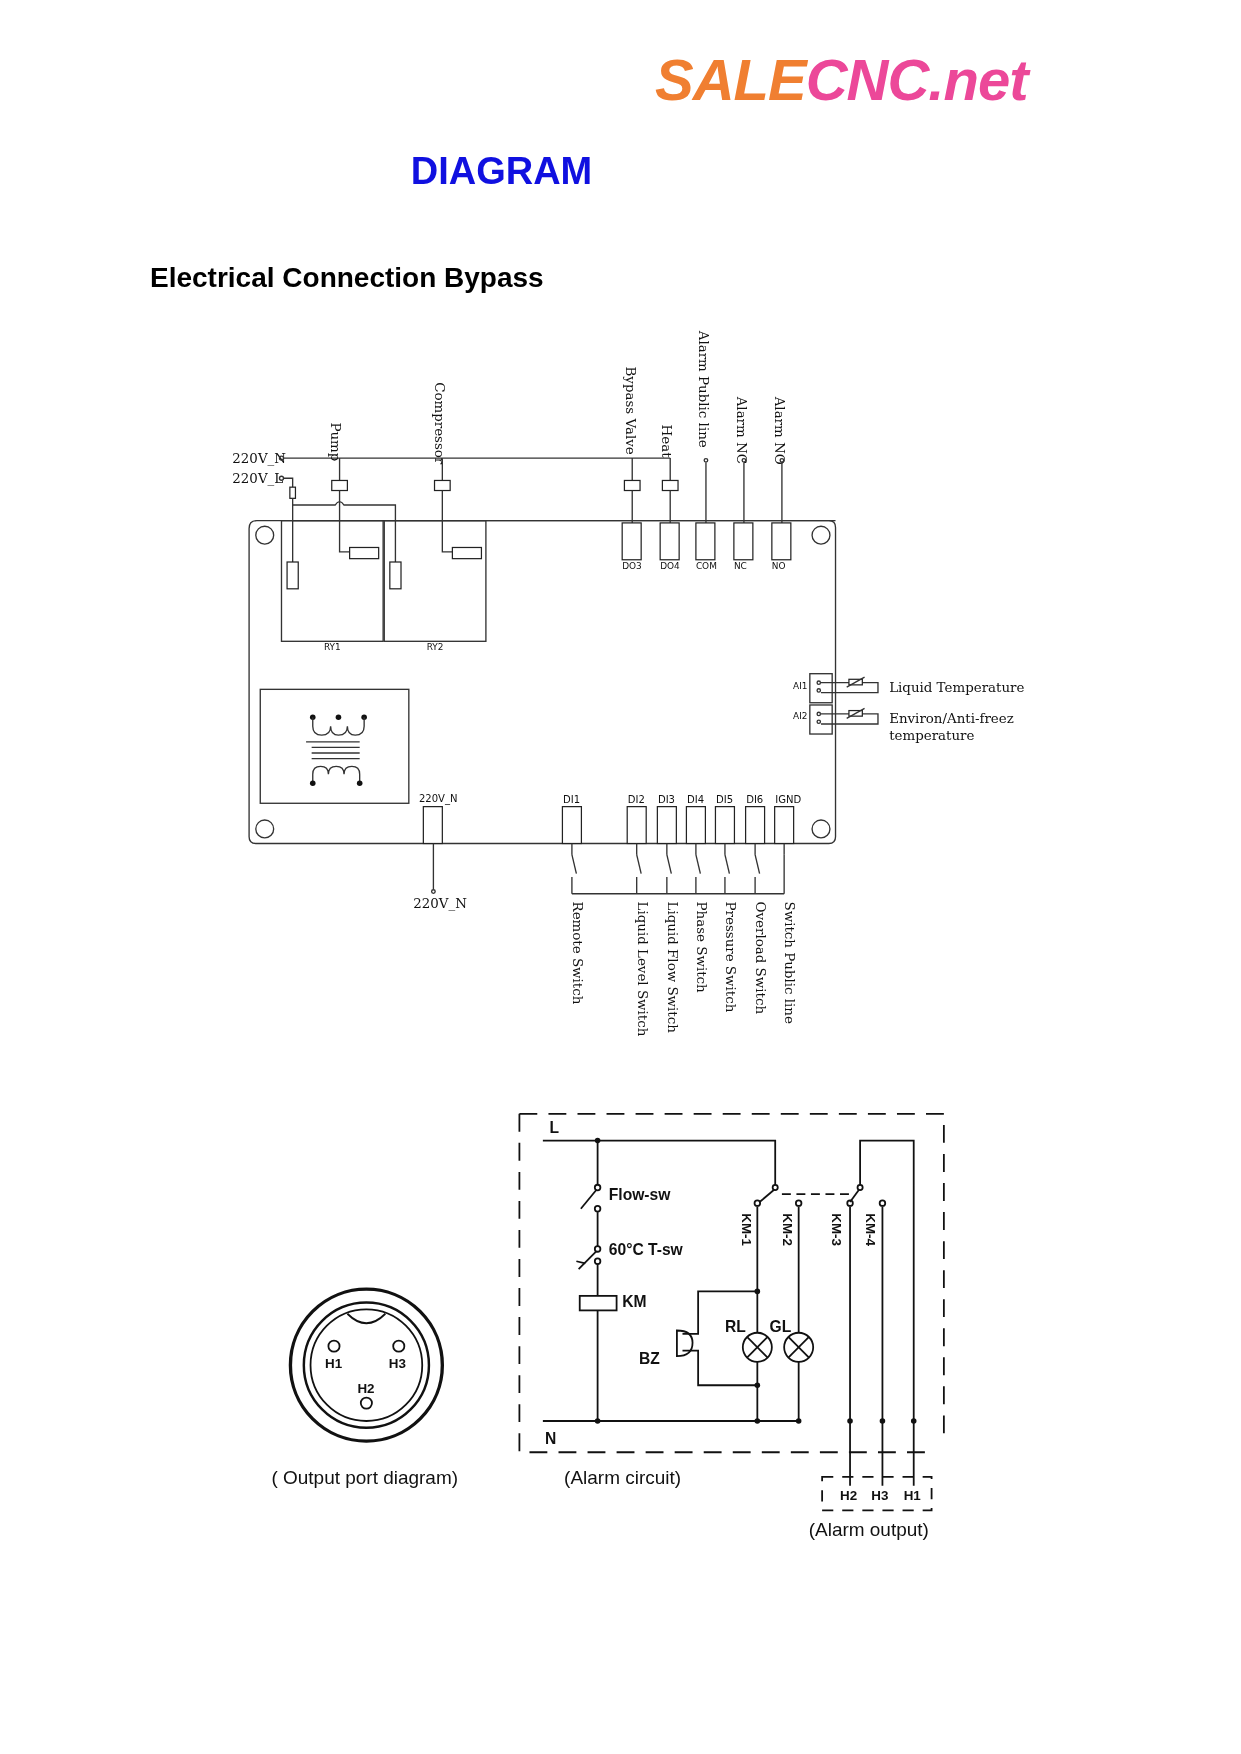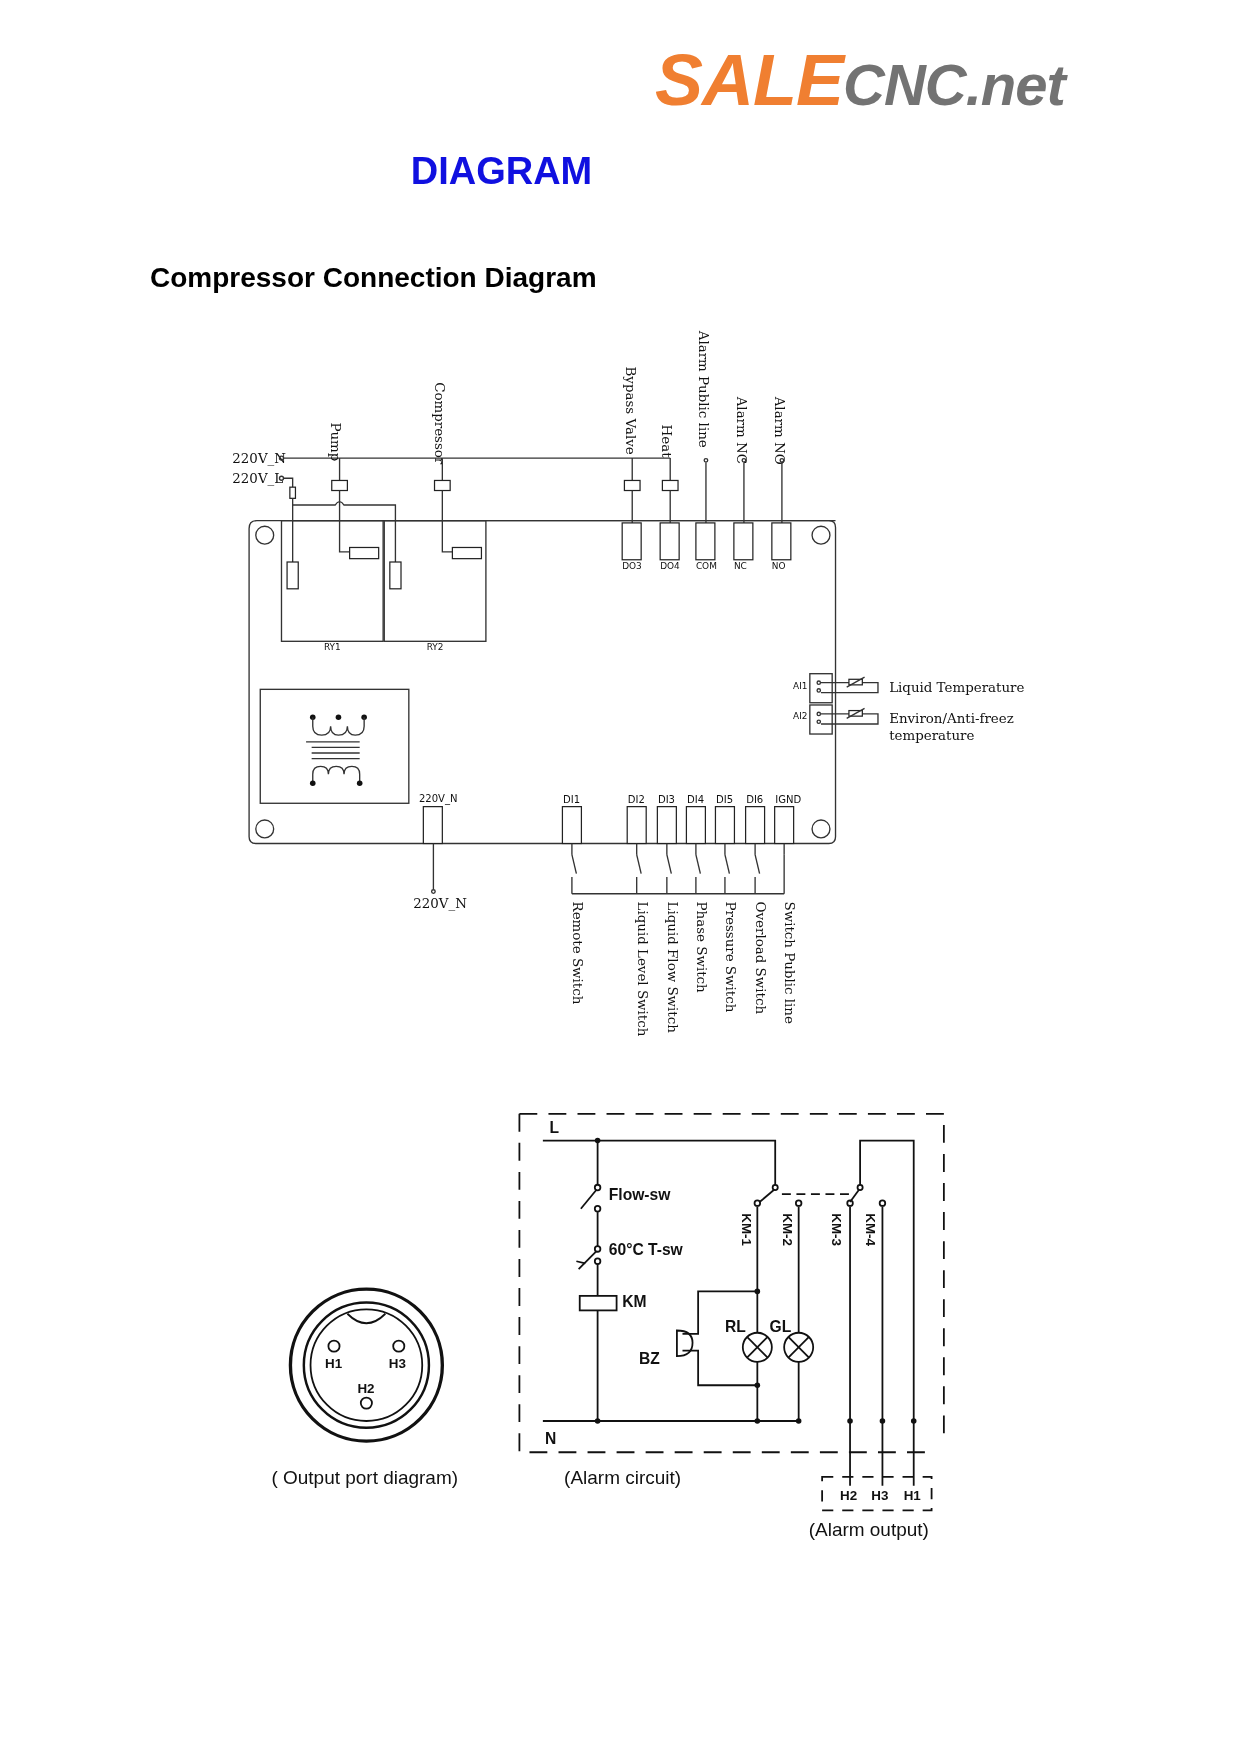--- a/index.html
+++ b/index.html
@@ -1,36 +1,36 @@
 <!DOCTYPE html>
 <html><head>
 <meta charset="utf-8">
 <style>
   html, body { margin: 0; padding: 0; background: #ffffff; }
   body { width: 1241px; height: 1754px; position: relative; overflow: hidden; font-family: "Liberation Sans", sans-serif; }
   .logo { position: absolute; left: 655px; top: 50px; font-family: "Liberation Sans", sans-serif; font-weight: 700; font-style: italic; font-size: 58px; letter-spacing: -1px; white-space: nowrap; line-height: 60px; }
-  .logo .sale { color: #f07f31; font-size: 72px; }
-  .logo .cnc { color: #737373; }
+  .logo .sale { color: #f07f31; font-size: 58px; }
+  .logo .cnc { color: #ec4899; }
   .page-title { position: absolute; left: 0; width: 1003px; top: 150px; text-align: center; color: #1010e0; font-weight: 700; font-size: 38px; font-family: "Liberation Sans", sans-serif; }
   .section-title { position: absolute; left: 150px; top: 262px; font-weight: 700; font-size: 28px; color: #000; font-family: "Liberation Sans", sans-serif; }
   svg.diagram { position: absolute; left: 0; top: 0; }
   .mono { font-family: "DejaVu Serif", serif; font-size: 12px; fill: #111; }
   .tiny { font-family: "DejaVu Sans", sans-serif; font-size: 8px; fill: #111; }
   .bold { font-family: "Liberation Sans", sans-serif; font-weight: 700; font-size: 14px; fill: #111; }
   .cap { font-family: "Liberation Sans", sans-serif; font-size: 17px; fill: #111; }
   .w { stroke: #333; stroke-width: 1.2; fill: none; }
   .wb { stroke: #111; stroke-width: 1.6; fill: none; }
   .box { stroke: #222; stroke-width: 1.1; fill: #fff; }
 </style>
 </head>
 <body>
 
 <div class="logo"><span class="sale">SALE</span><span class="cnc">CNC.net</span></div>
 <div class="page-title">DIAGRAM</div>
-<div class="section-title">Compressor Connection Diagram</div>
+<div class="section-title">Electrical Connection Bypass</div>
 
 <svg class="diagram" width="1241" height="1754" viewBox="0 0 1111 1570" xmlns="http://www.w3.org/2000/svg">
 
   <g>
     <text class="mono" x="208" y="414">220V_N</text>
     <text class="mono" x="208" y="432">220V_L</text>
     <circle cx="252" cy="410" r="1.8" class="w"></circle>
     <circle cx="252" cy="428" r="1.8" class="w"></circle>
 
     <line x1="254" y1="410" x2="600" y2="410" class="w"></line>

